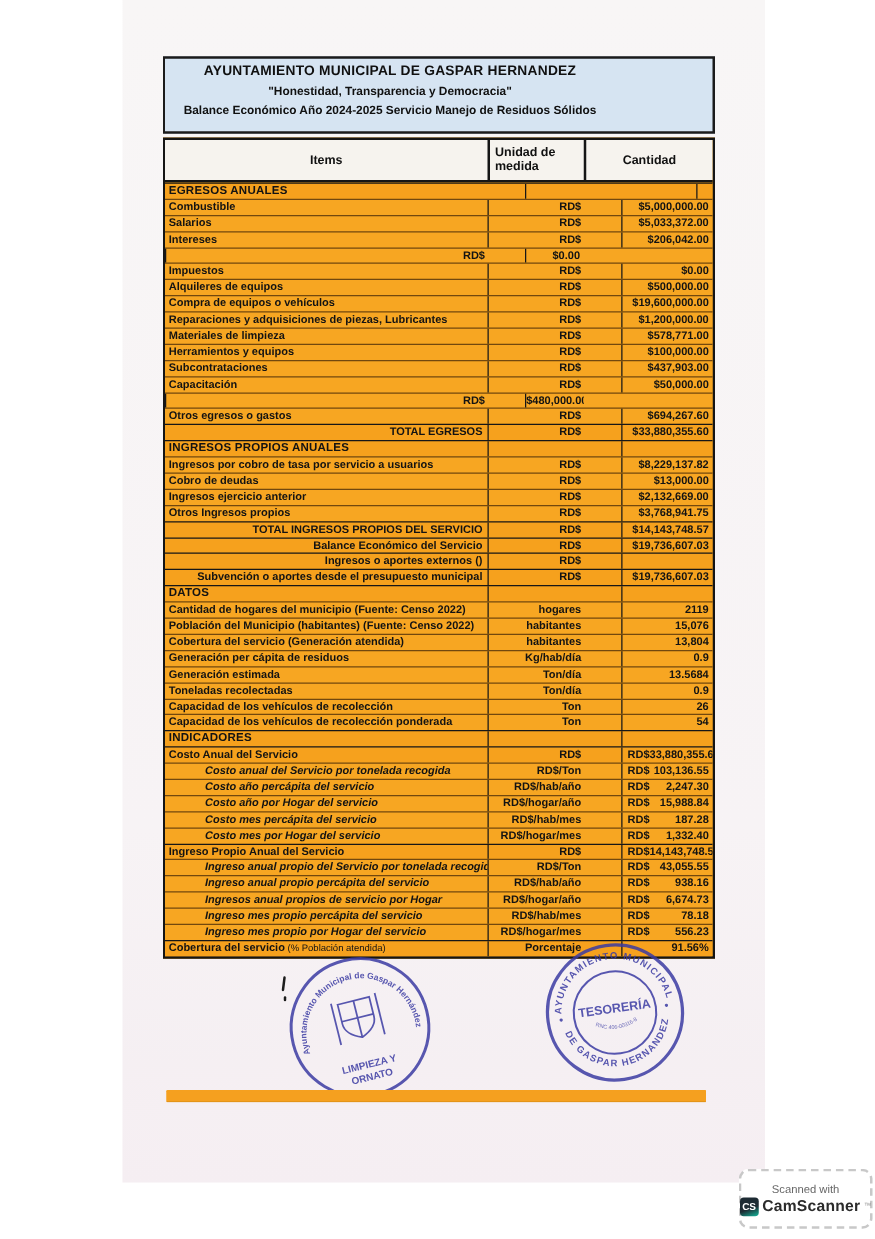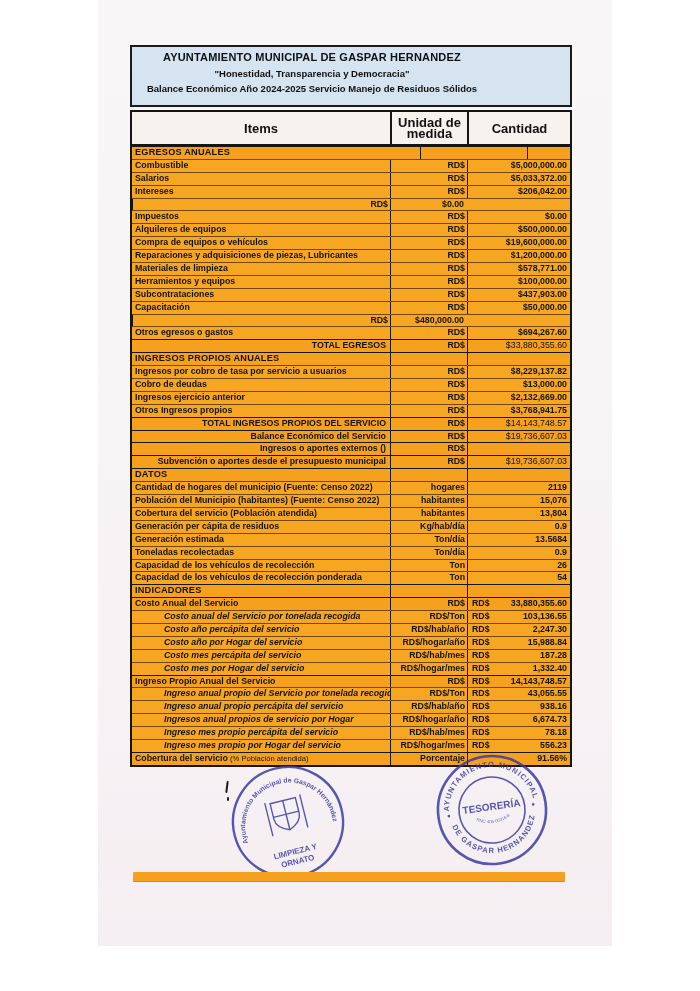--- a/index.html
+++ b/index.html
@@ -15,34 +15,34 @@
   .title-lines{position:absolute;left:0;top:4px;width:360px;text-align:center;color:#101010;}
   .t1{font-size:11px;font-weight:700;letter-spacing:.2px;}
   .t2{font-size:9.5px;font-weight:700;margin-top:5px;}
   .t3{font-size:9.5px;font-weight:700;margin-top:4px;}
   .logo{position:absolute;right:2px;top:2px;width:78px;height:56px;text-align:center;}
   .logo svg{display:block;margin:1px auto 0;}
   .logo-name{font-size:11px;font-weight:700;color:#1e7a34;line-height:10px;letter-spacing:.2px;}
   .logo-sub{height:5px;margin:1px auto 0;width:44px;background:repeating-linear-gradient(90deg,#b03030 0 3px,transparent 3px 5px);opacity:.75;}
   .grid-box{margin-top:3px;border:2px solid #151515;background:#F7A622;}
   .thead{display:grid;grid-template-columns:258px 77px 103px;background:#f6f3ee;height:32px;}
-  .thead .hc{display:flex;align-items:center;justify-content:center;text-align:center;
-    font-size:13px;font-weight:700;color:#111;line-height:11px;padding:0 4px;}
+  .thead .hc{display:flex;align-items:center;justify-content:center;text-align:left;
+    font-size:10px;font-weight:700;color:#111;line-height:11px;padding:0 4px;}
   .thead .hc + .hc{border-left:2px solid #151515;}
   .tbody{border-top:2px solid #151515;}
   .row{display:grid;grid-template-columns:258px 77px 103px;height:12.9px;background:#F7A622;border-top:1px solid rgba(90,55,10,.85);}
   .row:first-child{border-top:none;gap:30px;}
   .row.section,.row.total,.row.indbold{border-top:1.7px solid #171717;background:#F6A11D;}
   .c{overflow:hidden;white-space:nowrap;font-size:8.8px;line-height:11.8px;color:#131313;font-weight:600;}
   .c1{padding-left:3px;}
   .c2{text-align:right;padding-right:2px;border-left:1.7px solid #171717;}
-  .c3{text-align:right;padding-right:3px;border-left:1.7px solid #171717;}
+  .c3{text-align:right;padding-right:3px;border-left:1.7px solid #171717;margin-left:30px;}
   .row.section .c1{font-weight:700;font-size:9.2px;letter-spacing:.2px;}
   .row.total .c1{text-align:right;padding-right:4px;font-weight:700;}
-  .row.total .c3{font-weight:400;}
+  .row.total .c3{font-weight:700;}
   .row.indbold .c1,.row.indbold .c2,.row.indbold .c3{font-weight:700;}
   .row.inditalic .c1{font-style:italic;padding-left:32px;}
   .c3.split{display:flex;justify-content:space-between;padding-left:4px;}
   .note{font-weight:500;font-size:7.6px;}
   
   .stamp{position:absolute;opacity:.85;}
   .ink-mark{position:absolute;left:226px;top:781px;width:3px;height:26px;}
   .ink-mark .l{position:absolute;left:0;top:0;width:2px;height:12px;background:#1c1c1c;transform:rotate(7deg);border-radius:1px;}
   .ink-mark .d{position:absolute;left:1px;top:16px;width:2px;height:4px;background:#1c1c1c;border-radius:1px;}
   .orange-bar{position:absolute;left:133px;top:872px;width:432px;height:10px;background:#F5A01F;border-bottom:1px solid #d78c12;border-radius:1px;}
@@ -210,21 +210,21 @@
             <div class="c c1">Cantidad de hogares del municipio (Fuente: Censo 2022)</div>
             <div class="c c2">hogares</div>
             <div class="c c3">2119</div>
           </div>
           <div class="row item">
             <div class="c c1">Población del Municipio (habitantes) (Fuente: Censo 2022)</div>
             <div class="c c2">habitantes</div>
             <div class="c c3">15,076</div>
           </div>
           <div class="row item">
-            <div class="c c1">Cobertura del servicio (Población atendida)</div>
+            <div class="c c1">Cobertura del servicio (Generación atendida)</div>
             <div class="c c2">habitantes</div>
             <div class="c c3">13,804</div>
           </div>
           <div class="row item">
             <div class="c c1">Generación per cápita de residuos</div>
             <div class="c c2">Kg/hab/día</div>
             <div class="c c3">0.9</div>
           </div>
           <div class="row item">
             <div class="c c1">Generación estimada</div>
@@ -396,13 +396,21 @@
       </text>
     </g>
   </svg>
 
   <div class="ink-mark">
       <span class="l"></span>
       <span class="d"></span>
     </div>
   <div class="orange-bar"></div>
 
+  <div class="badge">
+    <div class="b1">Scanned with</div>
+    <div class="b2">
+      <span class="cs-icon">CS</span>
+      <span class="cs-text">CamScanner</span>
+      <span class="tm">™</span>
+    </div>
+  </div>
 </div>
 
 </body></html>

